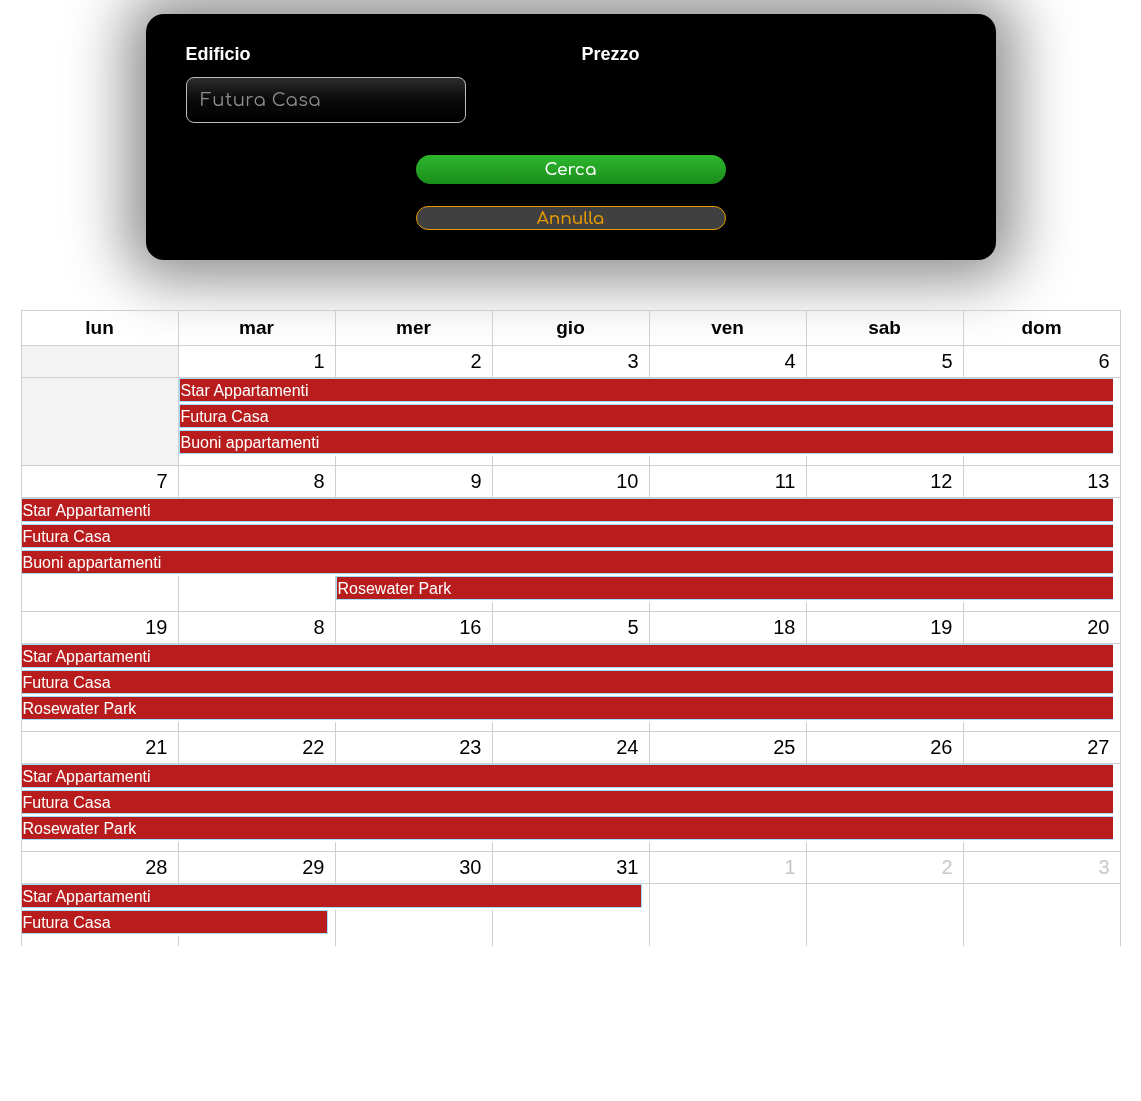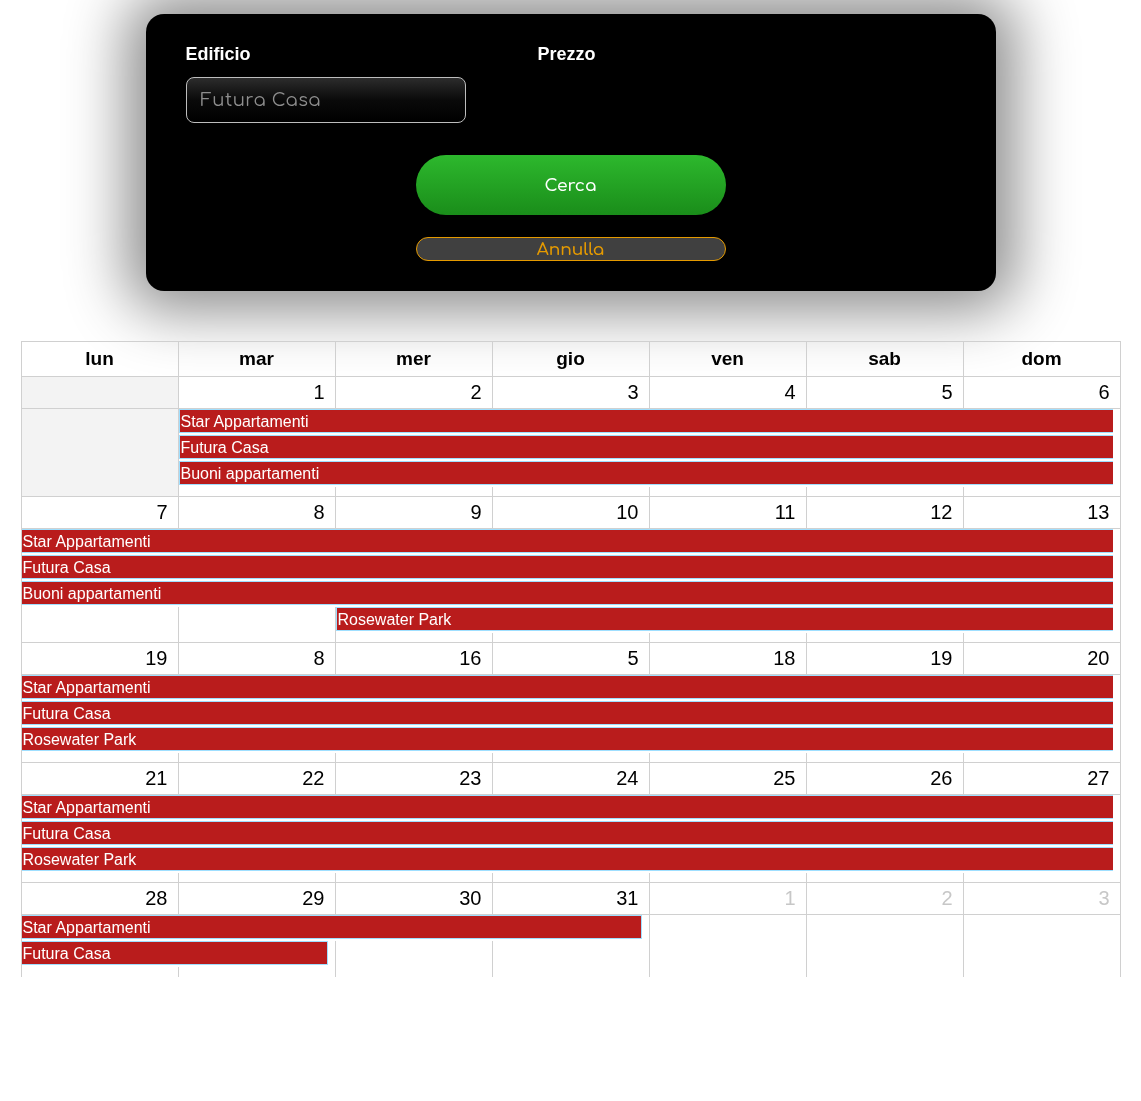--- a/index.html
+++ b/index.html
@@ -11,21 +11,21 @@
 
   
   .search-panel {
     width: 850px;
     margin: 14px auto 50px auto;
     background: #000;
     border-radius: 18px;
     padding: 30px 40px 30px 40px;
     box-shadow: 0 0 60px 20px rgba(0,0,0,0.45);
   }
-  .fields-row { display: flex; gap: 72px; }
+  .fields-row { display: flex; gap: 116px; }
   .field-group { display: flex; flex-direction: column; }
   .field-label {
     color: #fff;
     font-size: 18px;
     font-weight: 600;
     margin-bottom: 12px;
   }
   .field-input {
     width: 280px;
     height: 46px;
@@ -42,21 +42,21 @@
 
   .btn-stack {
     display: flex;
     flex-direction: column;
     align-items: center;
     margin-top: 32px;
     gap: 22px;
   }
   .btn {
     width: 310px;
-    height: 60px;
+    height: 29px;
     border-radius: 999px;
     font-size: 17px;
     font-weight: 600;
     border: none;
     cursor: pointer;
     font-family: "Comfortaa", "Segoe UI", Arial, sans-serif;
   }
   .btn-search {
     background: #1fa31f;
     background: linear-gradient(to bottom,#2db82d,#1a8d1a);

